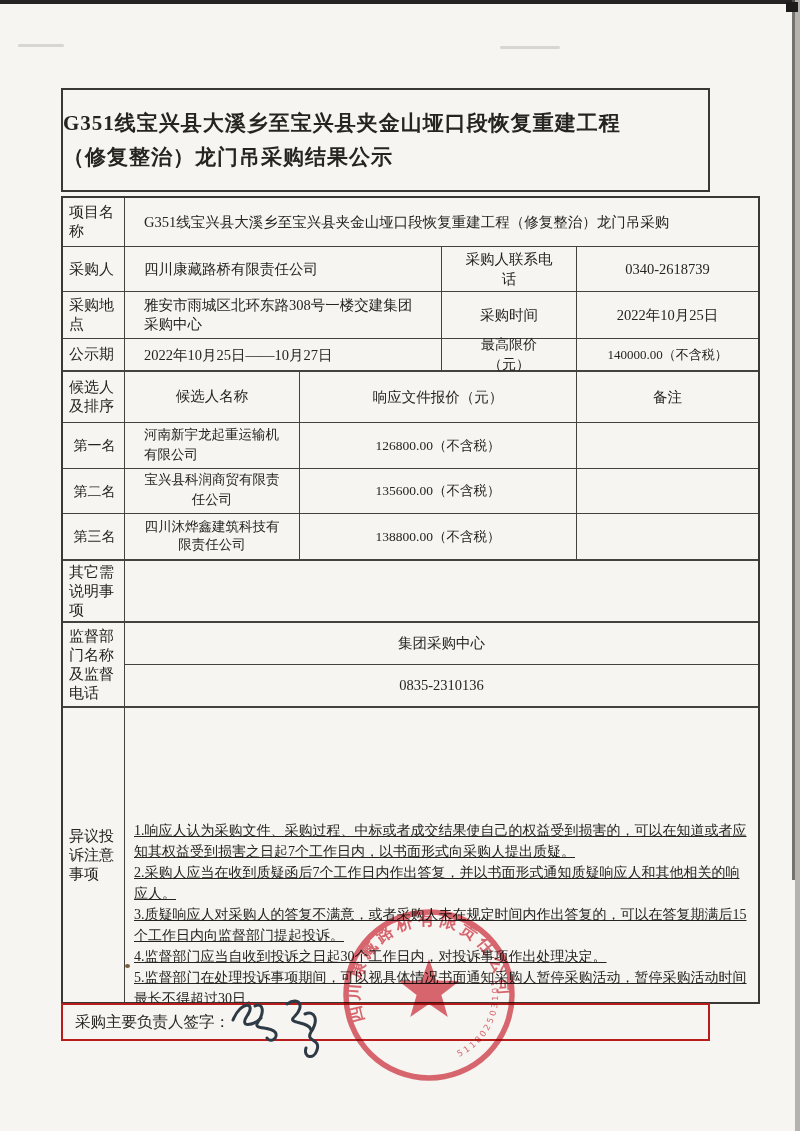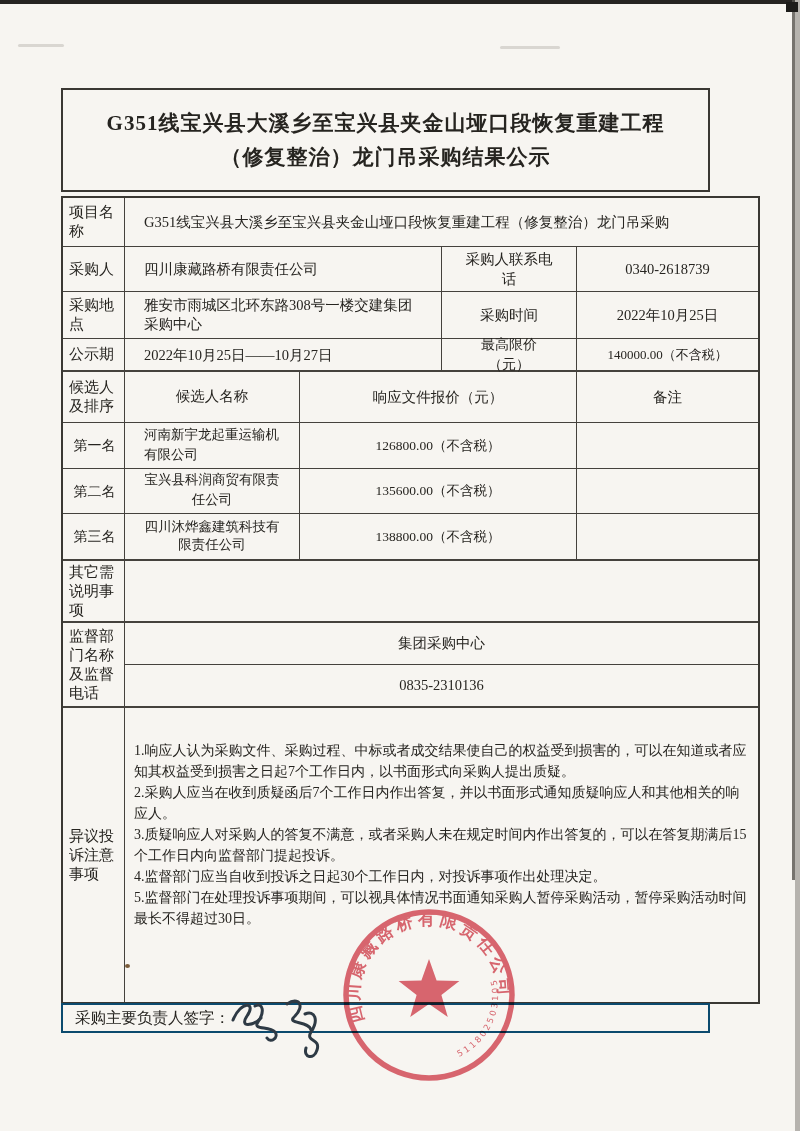--- a/index.html
+++ b/index.html
@@ -13,21 +13,21 @@
   .scan-topbar{position:absolute;left:0;top:0;width:800px;height:4px;background:#262422;}
   .scan-rightline{position:absolute;left:792px;top:0;width:3px;height:880px;background:#55524e;opacity:.8;}
   .scan-rightshade{position:absolute;left:795px;top:0;width:5px;height:1131px;background:#b6b3ae;}
   .scan-corner{position:absolute;left:786px;top:2px;width:12px;height:10px;background:#1d1c1a;}
   .smudge{position:absolute;background:#d9d6d1;height:3px;border-radius:2px;}
 
   
   .titlebox{
     position:absolute;left:61px;top:88px;width:649px;height:104px;
     border:2px solid #3a3833;box-sizing:border-box;
-    display:flex;flex-direction:column;justify-content:center;align-items:center;
+    display:flex;flex-direction:column;justify-content:center;
     gap:6px;
   }
   .titlebox .t{font-size:21px;font-weight:bold;letter-spacing:1px;white-space:nowrap;}
 
   
   .tbl{
     position:absolute;left:61px;top:196px;width:699px;
     border:2px solid #3a3833;box-sizing:border-box;
     font-size:14.5px;
   }
@@ -50,27 +50,27 @@
   .cw-note{flex:1;}
   .grow{flex:1;}
 
   
   .sup-right{flex:1;display:flex;flex-direction:column;border-left:1.5px solid #45423d;box-sizing:border-box;}
   .sup-sub{flex:1;display:flex;align-items:center;justify-content:center;box-sizing:border-box;}
   .sup-sub + .sup-sub{border-top:1.5px solid #45423d;}
 
   
   .obj-content{flex:1;border-left:1.5px solid #45423d;box-sizing:border-box;
-    padding:32px 8px 8px 9px;display:block;}
+    padding:112px 8px 8px 9px;display:block;text-decoration:underline;}
   .obj-content p{margin:0;font-size:14px;line-height:21px;}
 
   
   .sigrow{
-    position:absolute;left:61px;top:1003px;width:649px;height:30px;
-    border:2px solid #0c4a6e;box-sizing:border-box;
+    position:absolute;left:61px;top:1003px;width:649px;height:38px;
+    border:2px solid #b91c1c;box-sizing:border-box;
     display:flex;align-items:center;padding-left:12px;font-size:15.5px;
   }
   .signature{position:absolute;left:225px;top:992px;z-index:4;}
   .dot{position:absolute;left:125px;top:964px;width:5px;height:4px;background:#7a5b3a;border-radius:50%;}
 
   
   .stamp{position:absolute;left:337px;top:903px;z-index:5;opacity:.85;mix-blend-mode:multiply;}
 </style>
 </head>
 <body>

